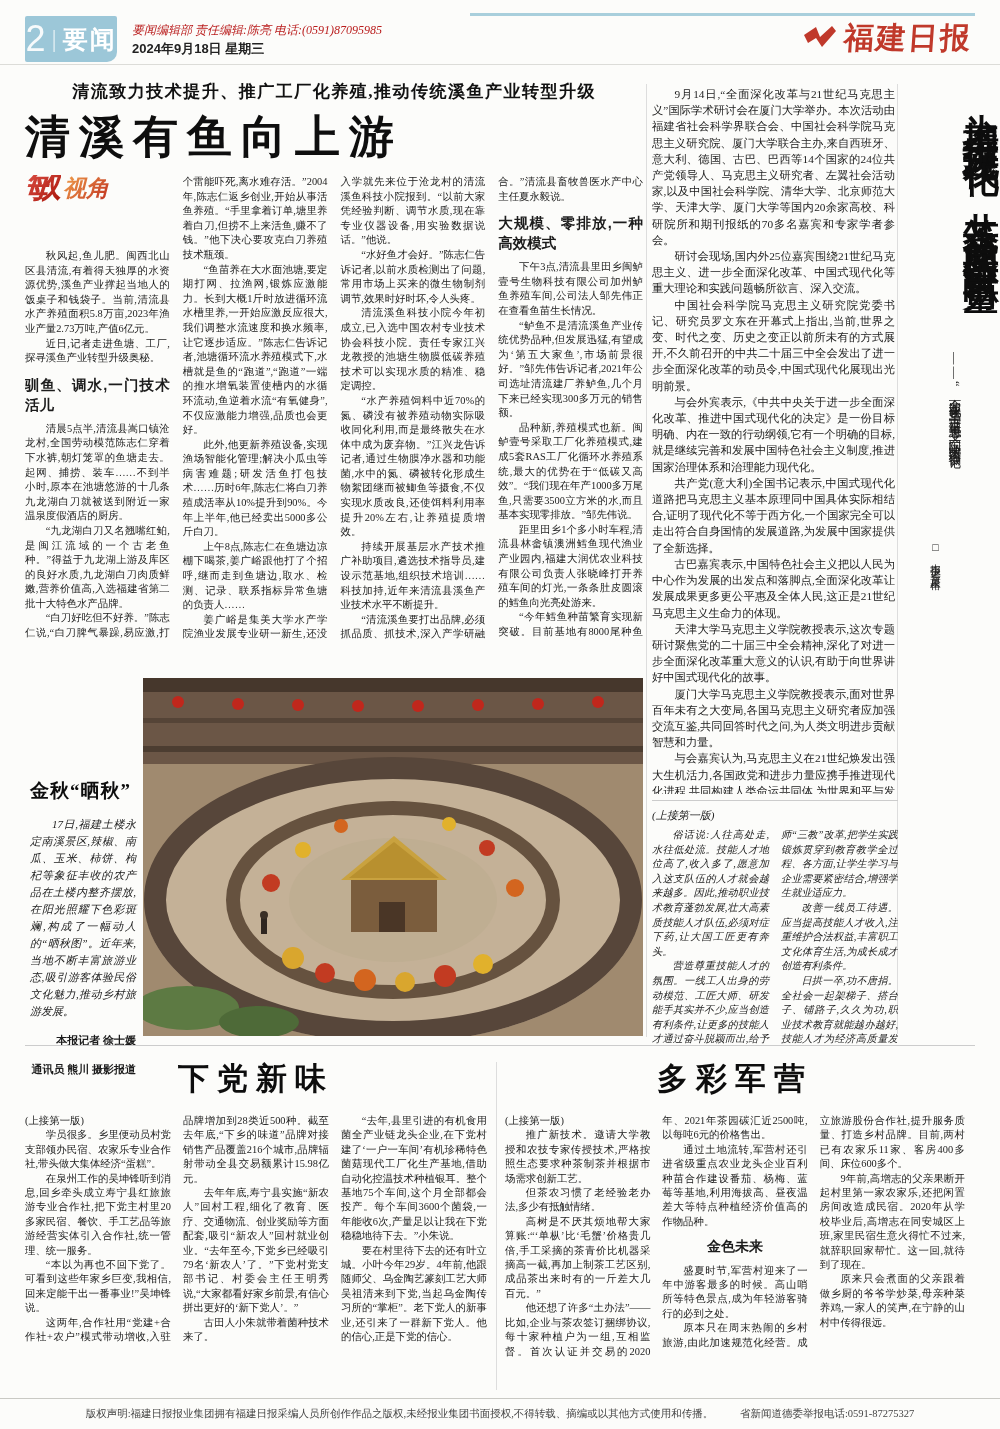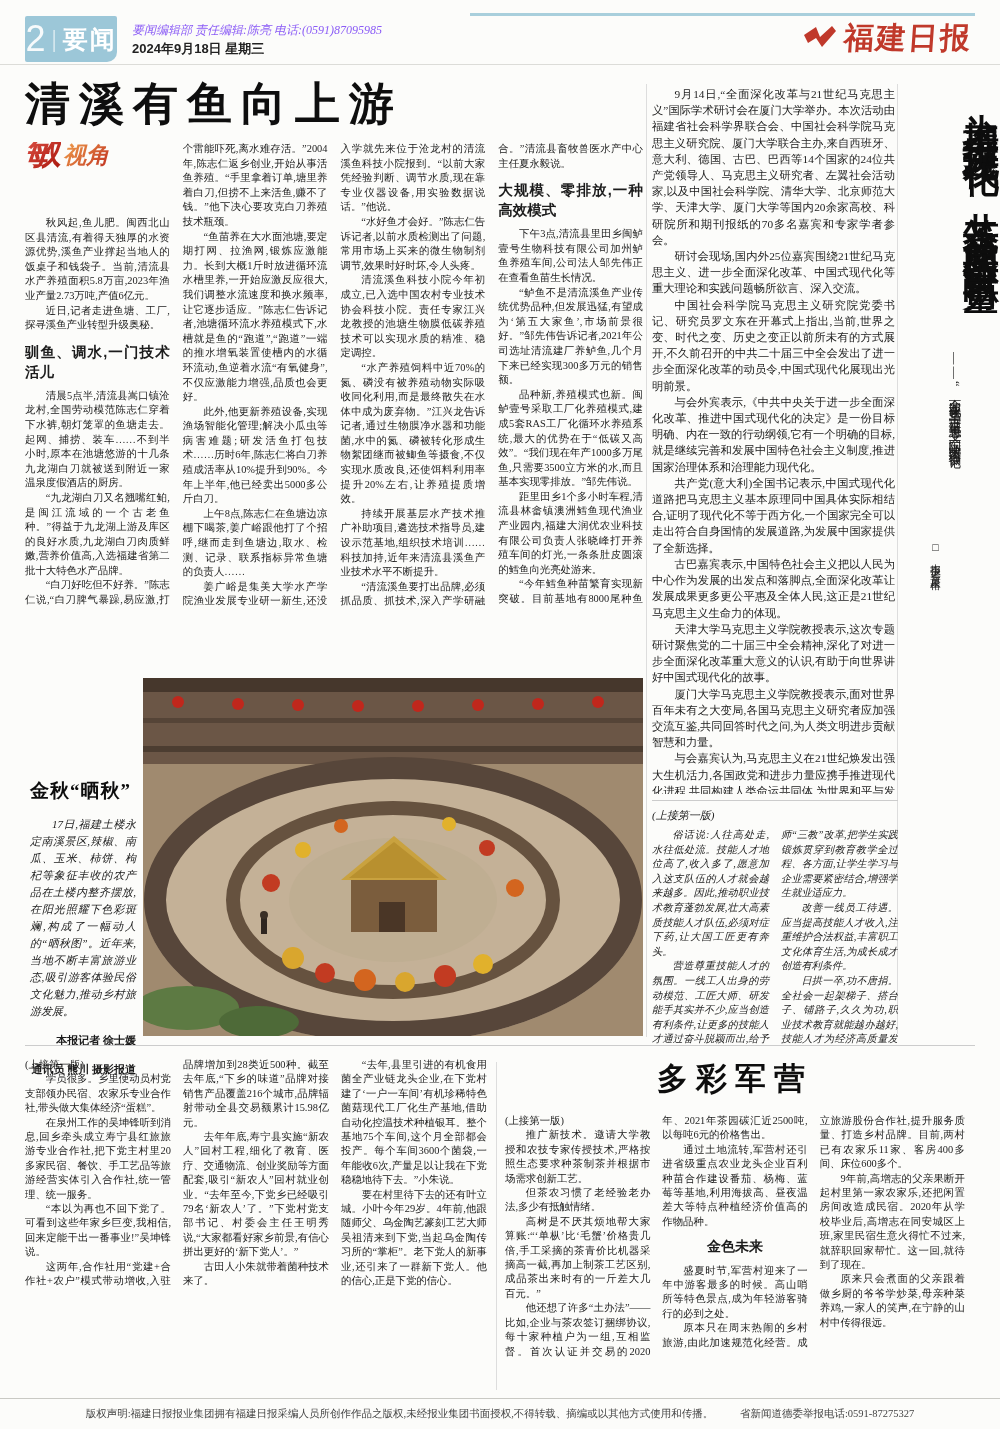--- a/index.html
+++ b/index.html
@@ -6,21 +6,21 @@
   body{width:1000px;height:1429px;position:relative;background:#fcfcfa;color:#1c1c1c;
        font-family:"Liberation Serif",serif;overflow:hidden;}
   .abs{position:absolute;}
   
   #section-box{left:25px;top:16px;width:92px;height:46px;background:#9cc7d8;color:#fff;
     display:flex;align-items:center;justify-content:center;gap:6px;border-radius:2px 2px 10px 2px;}
   #section-box .num{font-size:36px;font-family:"Liberation Sans",sans-serif;font-weight:normal;opacity:.92;}
   #section-box .bar{font-size:26px;opacity:.7;}
   #section-box .name{font-size:25px;font-family:"Liberation Sans",sans-serif;font-weight:bold;letter-spacing:2px;}
   #teal-line{left:470px;right:25px;top:13px;height:3px;background:#a9cfdc;}
-  #masthead-info{left:132px;top:21px;font-size:12px;line-height:19px;color:#8b5cf6;font-style:italic;}
+  #masthead-info{left:132px;top:21px;font-size:12px;line-height:19px;color:#b91c1c;font-style:italic;}
   #masthead-date{left:132px;top:40px;font-size:13px;font-family:"Liberation Sans",sans-serif;font-weight:bold;color:#222;}
   #header-rule{left:0;right:0;top:64px;height:1px;background:#dcdcd8;}
   #paper-logo{right:28px;top:18px;display:flex;align-items:center;gap:6px;}
   #paper-logo .logo-text{font-size:30px;font-weight:bold;color:#c0392b;letter-spacing:2px;
      transform:skewX(-4deg);font-family:"Liberation Serif",serif;}
   
   .para{margin:0;text-align:justify;}
   .para.p{text-indent:2em;}
   .para.jump{font-weight:normal;}
   .plist{display:contents;}
@@ -87,20 +87,21 @@
 <div class="abs" id="masthead-date">2024年9月18日 星期三</div>
 <div class="abs" id="paper-logo">
   <svg width="36" height="28" viewBox="0 0 36 28">
     <path d="M2 10 L14 2 L18 12 L30 1 L34 6 L20 22 L14 13 L6 18 Z" fill="#c0392b"></path>
   </svg>
   <span class="logo-text">福建日报</span>
 </div>
 <div class="abs" id="header-rule"></div>
 
 <div class="abs" id="lead">
+  <div id="lead-kicker">清流致力技术提升、推广工厂化养殖,推动传统溪鱼产业转型升级</div>
   <div id="lead-headline">清溪有鱼向上游</div>
   <div id="lead-body">
     <div id="minshijiao">
       <span class="c1">敏</span><span class="c2">视角</span>
     </div>
     <div class="plist"><p class="para p">秋风起,鱼儿肥。闽西北山区县清流,有着得天独厚的水资源优势,溪鱼产业撑起当地人的饭桌子和钱袋子。当前,清流县水产养殖面积5.8万亩,2023年渔业产量2.73万吨,产值6亿元。</p><p class="para p">近日,记者走进鱼塘、工厂,探寻溪鱼产业转型升级奥秘。</p><p class="para h">驯鱼、调水,一门技术活儿</p><p class="para p">清晨5点半,清流县嵩口镇沧龙村,全国劳动模范陈志仁穿着下水裤,朝灯笼罩的鱼塘走去。起网、捕捞、装车……不到半小时,原本在池塘悠游的十几条九龙湖白刀就被送到附近一家温泉度假酒店的厨房。</p><p class="para p">“九龙湖白刀又名翘嘴红鲌,是闽江流域的一个古老鱼种。”得益于九龙湖上游及库区的良好水质,九龙湖白刀肉质鲜嫩,营养价值高,入选福建省第二批十大特色水产品牌。</p><p class="para p">“白刀好吃但不好养。”陈志仁说,“白刀脾气暴躁,易应激,打个雷能吓死,离水难存活。”2004年,陈志仁返乡创业,开始从事活鱼养殖。“手里拿着订单,塘里养着白刀,但捞不上来活鱼,赚不了钱。”他下决心要攻克白刀养殖技术瓶颈。</p><p class="para p">“鱼苗养在大水面池塘,要定期打网、拉渔网,锻炼应激能力。长到大概1斤时放进循环流水槽里养,一开始应激反应很大,我们调整水流速度和换水频率,让它逐步适应。”陈志仁告诉记者,池塘循环流水养殖模式下,水槽就是鱼的“跑道”,“跑道”一端的推水增氧装置使槽内的水循环流动,鱼逆着水流“有氧健身”,不仅应激能力增强,品质也会更好。</p><p class="para p">此外,他更新养殖设备,实现渔场智能化管理;解决小瓜虫等病害难题;研发活鱼打包技术……历时6年,陈志仁将白刀养殖成活率从10%提升到90%。今年上半年,他已经卖出5000多公斤白刀。</p><p class="para p">上午8点,陈志仁在鱼塘边凉棚下喝茶,姜广峪跟他打了个招呼,继而走到鱼塘边,取水、检测、记录、联系指标异常鱼塘的负责人……</p><p class="para p">姜广峪是集美大学水产学院渔业发展专业研一新生,还没入学就先来位于沧龙村的清流溪鱼科技小院报到。“以前大家凭经验判断、调节水质,现在靠专业仪器设备,用实验数据说话。”他说。</p><p class="para p">“水好鱼才会好。”陈志仁告诉记者,以前水质检测出了问题,常用市场上买来的微生物制剂调节,效果时好时坏,令人头疼。</p><p class="para p">清流溪鱼科技小院今年初成立,已入选中国农村专业技术协会科技小院。责任专家江兴龙教授的池塘生物膜低碳养殖技术可以实现水质的精准、稳定调控。</p><p class="para p">“水产养殖饲料中近70%的氮、磷没有被养殖动物实际吸收同化利用,而是最终散失在水体中成为废弃物。”江兴龙告诉记者,通过生物膜净水器和功能菌,水中的氮、磷被转化形成生物絮团继而被鲫鱼等摄食,不仅实现水质改良,还使饵料利用率提升20%左右,让养殖提质增效。</p><p class="para p">持续开展基层水产技术推广补助项目,遴选技术指导员,建设示范基地,组织技术培训……科技加持,近年来清流县溪鱼产业技术水平不断提升。</p><p class="para p">“清流溪鱼要打出品牌,必须抓品质、抓技术,深入产学研融合。”清流县畜牧兽医水产中心主任夏永毅说。</p><p class="para h">大规模、零排放,一种高效模式</p><p class="para p">下午3点,清流县里田乡闽鲈壹号生物科技有限公司加州鲈鱼养殖车间,公司法人邹先伟正在查看鱼苗生长情况。</p><p class="para p">“鲈鱼不是清流溪鱼产业传统优势品种,但发展迅猛,有望成为‘第五大家鱼’,市场前景很好。”邹先伟告诉记者,2021年公司选址清流建厂养鲈鱼,几个月下来已经实现300多万元的销售额。</p><p class="para p">品种新,养殖模式也新。闽鲈壹号采取工厂化养殖模式,建成5套RAS工厂化循环水养殖系统,最大的优势在于“低碳又高效”。“我们现在年产1000多万尾鱼,只需要3500立方米的水,而且基本实现零排放。”邹先伟说。</p><p class="para p">距里田乡1个多小时车程,清流县林畲镇澳洲鳕鱼现代渔业产业园内,福建大润优农业科技有限公司负责人张晓峰打开养殖车间的灯光,一条条肚皮圆滚的鳕鱼向光亮处游来。</p><p class="para p">“今年鳕鱼种苗繁育实现新突破。目前基地有8000尾种鱼已经开产,成品鱼已经卖出100吨左右。”张晓峰介绍,2017年公司奠基施工,现已投资近7000万元,建成3万多平方米设施养殖面积。</p></div>
   </div>
 </div>
 
 <div class="abs" id="vline-mid"></div>
@@ -180,20 +181,21 @@
   <p id="caption-title">金秋“晒秋”</p>
   <p id="caption-text">17日,福建土楼永定南溪景区,辣椒、南瓜、玉米、柿饼、枸杞等象征丰收的农产品在土楼内整齐摆放,在阳光照耀下色彩斑斓,构成了一幅动人的“晒秋图”。近年来,当地不断丰富旅游业态,吸引游客体验民俗文化魅力,推动乡村旅游发展。</p>
   <p class="credit">本报记者 徐士媛</p>
   <p class="credit" style="margin-top:0;">通讯员 熊川 摄影报道</p>
 </div>
 
 <div class="abs" id="bottom-rule"></div>
 <div class="abs" id="vline-bottom"></div>
 
 <div class="abs" id="bottom-left">
+  <p id="bl-title">下党新味</p>
   <div class="bottom-body">
     <div class="plist"><p class="para jump">(上接第一版)</p><p class="para p">学员很多。乡里便动员村党支部领办民宿、农家乐专业合作社,带头做大集体经济“蛋糕”。</p><p class="para p">在泉州工作的吴坤锋听到消息,回乡牵头成立寿宁县红旅旅游专业合作社,把下党主村里20多家民宿、餐饮、手工艺品等旅游经营实体引入合作社,统一管理、统一服务。</p><p class="para p">“本以为再也不回下党了。可看到这些年家乡巨变,我相信,回来定能干出一番事业!”吴坤锋说。</p><p class="para p">这两年,合作社用“党建+合作社+农户”模式带动增收,入驻品牌增加到28类近500种。截至去年底,“下乡的味道”品牌对接销售产品覆盖216个城市,品牌辐射带动全县交易额累计15.98亿元。</p><p class="para p">去年年底,寿宁县实施“新农人”回村工程,细化了教育、医疗、交通物流、创业奖励等方面配套,吸引“新农人”回村就业创业。“去年至今,下党乡已经吸引79名‘新农人’了。”下党村党支部书记、村委会主任王明秀说,“大家都看好家乡前景,有信心拼出更好的‘新下党人’。”</p><p class="para p">古田人小朱就带着菌种技术来了。</p><p class="para p">“去年,县里引进的有机食用菌全产业链龙头企业,在下党村建了‘一户一车间’有机珍稀特色菌菇现代工厂化生产基地,借助自动化控温技术种植银耳。整个基地75个车间,这个月全部都会投产。每个车间3600个菌袋,一年能收6次,产量足以让我在下党稳稳地待下去。”小朱说。</p><p class="para p">要在村里待下去的还有叶立城。小叶今年29岁。4年前,他跟随师父、乌金陶艺篆刻工艺大师吴祖清来到下党,当起乌金陶传习所的“掌柜”。老下党人的新事业,还引来了一群新下党人。他的信心,正是下党的信心。</p></div>
   </div>
 </div>
 
 <div class="abs" id="bottom-right">
   <p id="br-title">多彩军营</p>
   <div class="bottom-body">
     <div class="plist"><p class="para jump">(上接第一版)</p><p class="para p">推广新技术。邀请大学教授和农技专家传授技术,严格按照生态要求种茶制茶并根据市场需求创新工艺。</p><p class="para p">但茶农习惯了老经验老办法,多少有抵触情绪。</p><p class="para p">高树是不厌其烦地帮大家算账:“‘单枞’比‘毛蟹’价格贵几倍,手工采摘的茶青价比机器采摘高一截,再加上制茶工艺区别,成品茶出来时有的一斤差大几百元。”</p><p class="para p">他还想了许多“土办法”——比如,企业与茶农签订捆绑协议,每十家种植户为一组,互相监督。首次认证并交易的2020年、2021年茶园碳汇近2500吨,以每吨6元的价格售出。</p><p class="para p">通过土地流转,军营村还引进省级重点农业龙头企业百利种苗合作建设番茄、杨梅、蓝莓等基地,利用海拔高、昼夜温差大等特点种植经济价值高的作物品种。</p><p class="para h">金色未来</p><p class="para p">盛夏时节,军营村迎来了一年中游客最多的时候。高山哨所等特色景点,成为年轻游客骑行的必到之处。</p><p class="para p">原本只在周末热闹的乡村旅游,由此加速规范化经营。成立旅游股份合作社,提升服务质量、打造乡村品牌。目前,两村已有农家乐11家、客房400多间、床位600多个。</p><p class="para p">9年前,高增志的父亲果断开起村里第一家农家乐,还把闲置房间改造成民宿。2020年从学校毕业后,高增志在同安城区上班,家里民宿生意火得忙不过来,就辞职回家帮忙。这一回,就待到了现在。</p><p class="para p">原来只会煮面的父亲跟着做乡厨的爷爷学炒菜,母亲种菜养鸡,一家人的笑声,在宁静的山村中传得很远。</p></div>
   </div>

